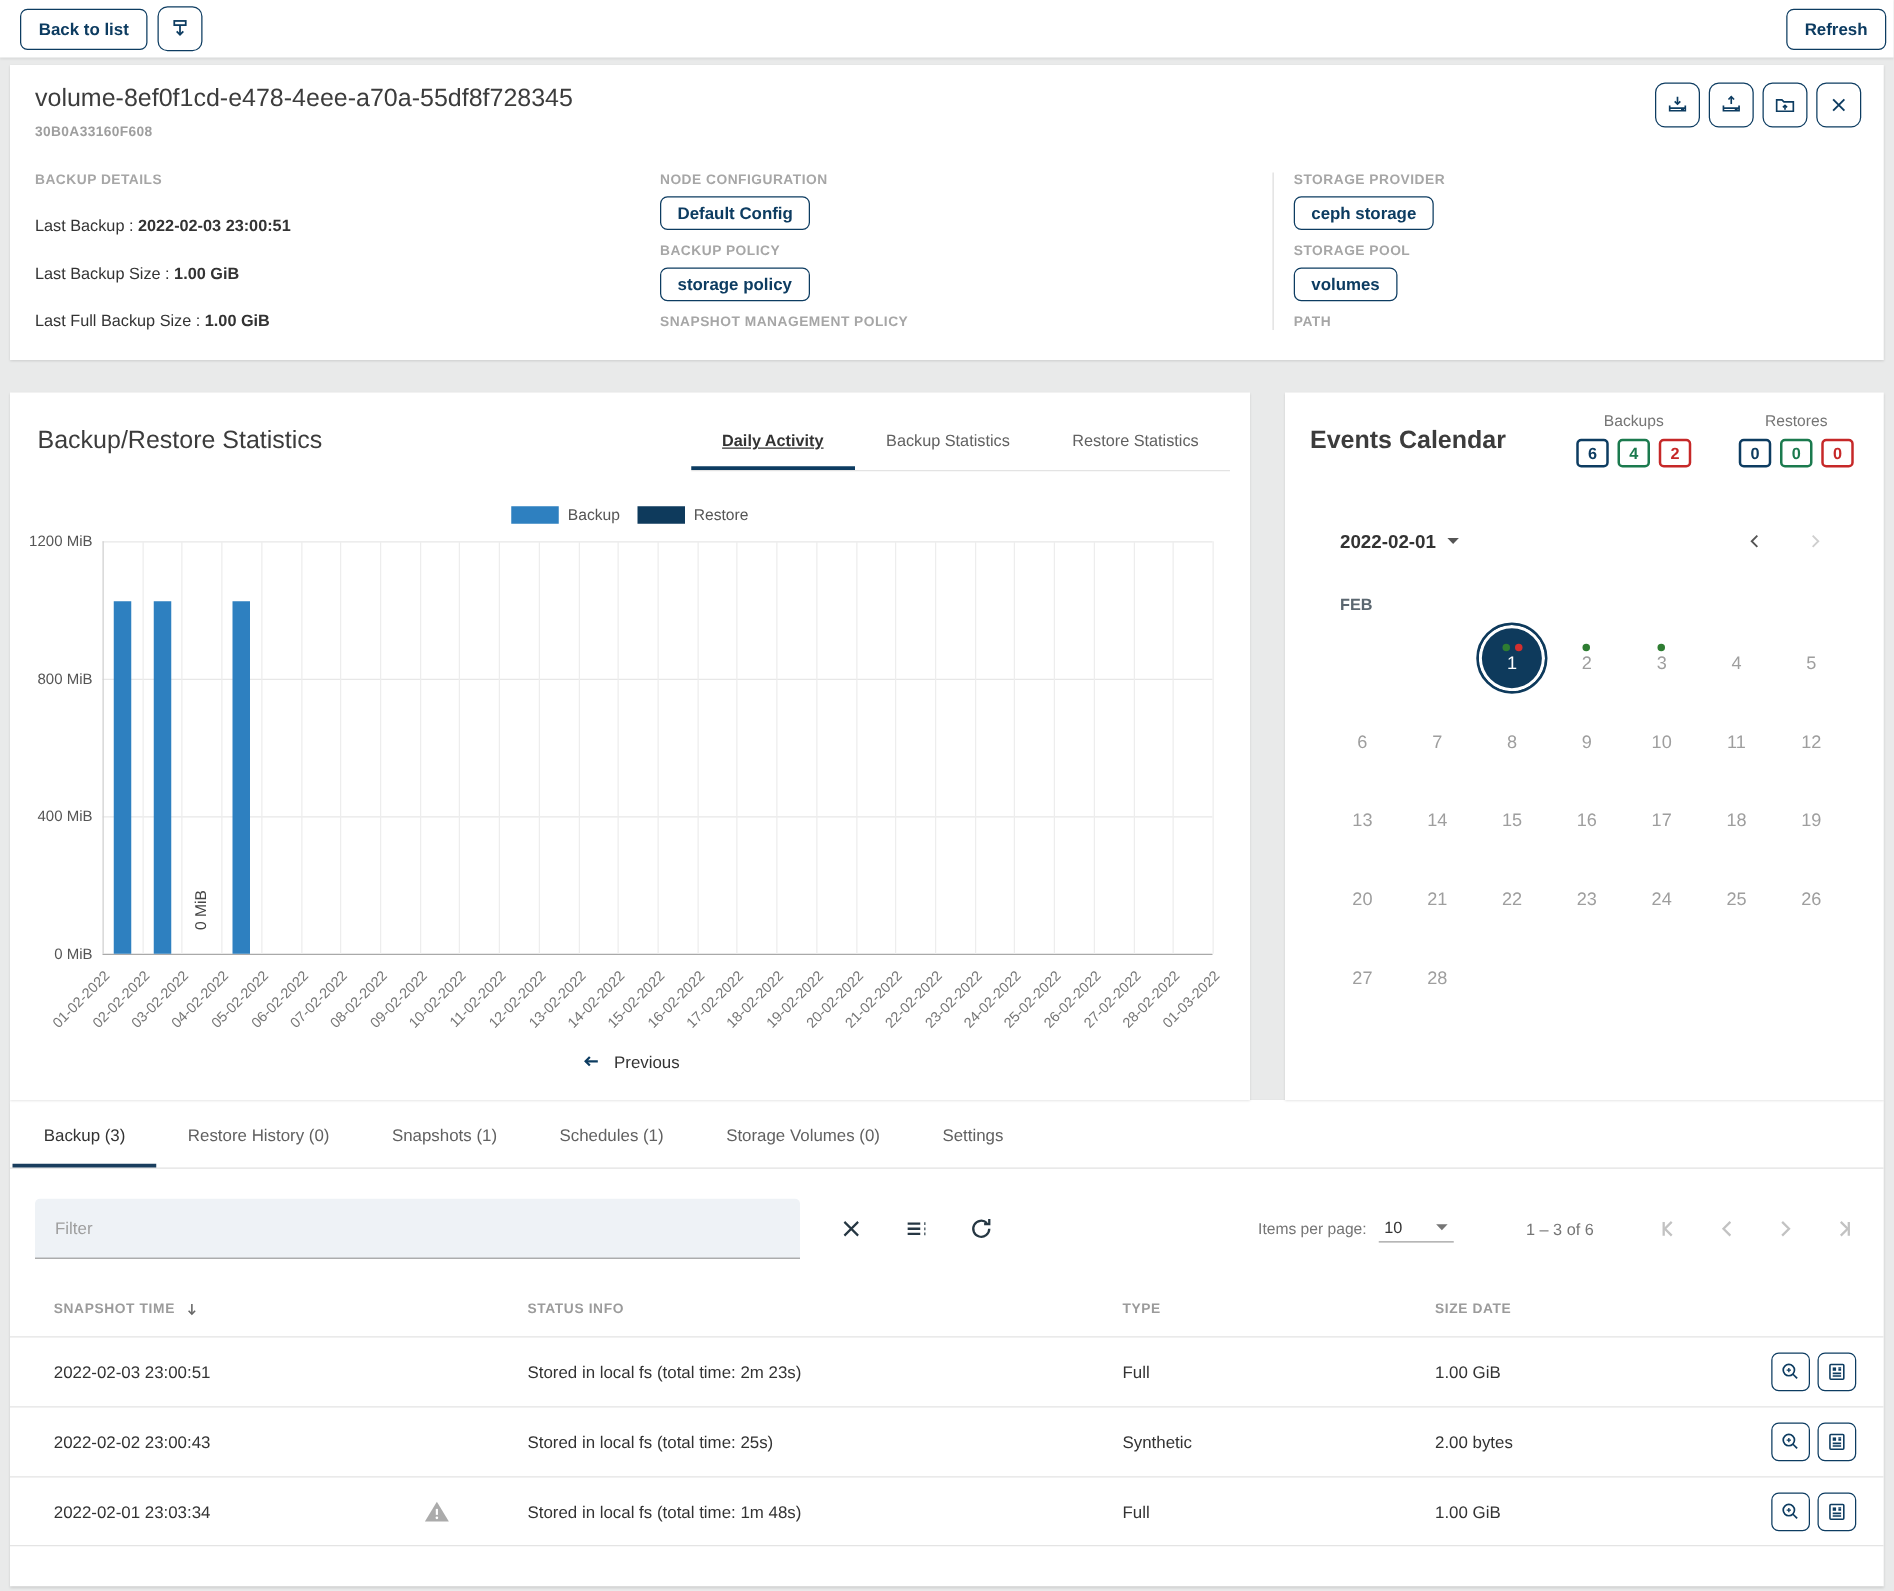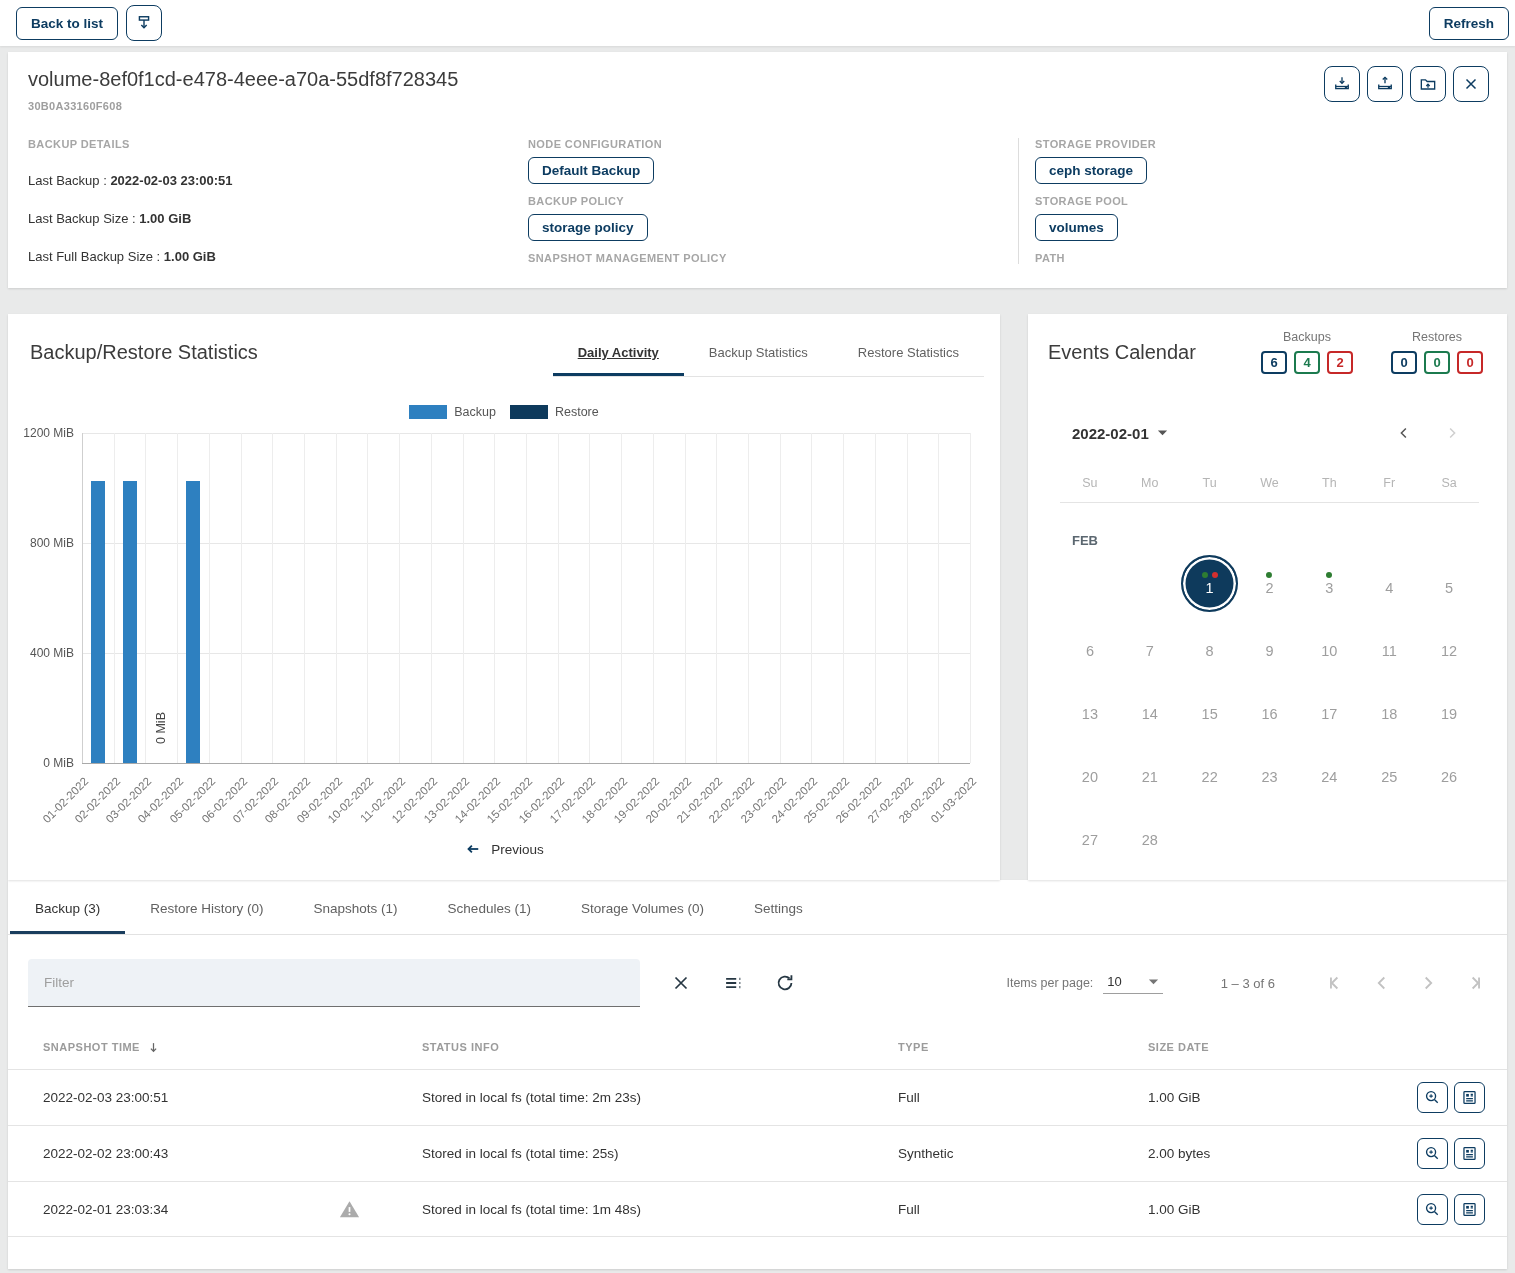--- a/index.html
+++ b/index.html
@@ -51,21 +51,21 @@
   .ytick { position:absolute; right:calc(100% + 8px); width:60px; text-align:right; font-size:12px; color:#555; transform:translateY(-50%); white-space:nowrap; }
   .bar { position:absolute; bottom:0; width:14px; }
   .zero-label { position:absolute; bottom:28px; width:64px; text-align:center; transform:rotate(-90deg); font-size:12.5px; color:#444; white-space:nowrap; }
   .xlabel { position:absolute; top:calc(100% + 12px); width:92px; text-align:right; font-size:11.5px; color:#757575; transform:rotate(-45deg); transform-origin:100% 0; white-space:nowrap; }
 
   .prev-row { position:absolute; left:0; right:0; bottom:22px; display:flex; justify-content:center; align-items:center; gap:9px; cursor:pointer; }
   .prev-row span { font-size:13.5px; color:#333; }
 
   
   .cal-head { display:flex; }
-  .cal-title { font-size:20px; color:#3c3c3c; margin-top:11px; font-weight:normal; }
+  .cal-title { font-size:20px; color:#3c3c3c; margin-top:11px; font-weight:bold; }
   .cal-badge-groups { margin-left:auto; display:flex; gap:38px; padding-right:8px; }
   .badge-group { text-align:center; }
   .badge-group .bg-label { font-size:12.5px; color:#757575; margin-bottom:7px; }
   .badge-row { display:flex; gap:7px; }
   .count-badge { min-width:26px; height:23px; line-height:19px; padding:0 5px; border:2px solid; border-radius:4px; font-size:13px; font-weight:bold; text-align:center; background:#fff; }
 
   .cal-monthrow { display:flex; align-items:center; margin-top:46px; padding:0 26px 0 24px; }
   .cal-month { font-size:15px; font-weight:bold; color:#333; cursor:pointer; display:flex; align-items:center; gap:8px; }
   .cal-nav { margin-left:auto; display:flex; gap:22px; }
   .cal-nav .nav-btn { width:26px; height:26px; display:flex; align-items:center; justify-content:center; cursor:pointer; }
@@ -175,21 +175,21 @@
 
   <div class="detail-cols">
     <div class="dcol-1">
       <div class="sec-label">BACKUP DETAILS</div>
       <div class="field"><span>Last Backup : </span><b>2022-02-03 23:00:51</b></div>
       <div class="field"><span>Last Backup Size : </span><b>1.00 GiB</b></div>
       <div class="field"><span>Last Full Backup Size : </span><b>1.00 GiB</b></div>
     </div>
     <div class="dcol-2">
       <div class="sec-label">NODE CONFIGURATION</div>
-      <div><span class="chip">Default Backup</span></div>
+      <div><span class="chip">Default Config</span></div>
       <div class="sec-label">BACKUP POLICY</div>
       <div><span class="chip">storage policy</span></div>
       <div class="sec-label">SNAPSHOT MANAGEMENT POLICY</div>
     </div>
     <div class="dcol-3">
       <div class="sec-label">STORAGE PROVIDER</div>
       <div><span class="chip">ceph storage</span></div>
       <div class="sec-label">STORAGE POOL</div>
       <div><span class="chip">volumes</span></div>
       <div class="sec-label">PATH</div>
@@ -337,29 +337,20 @@
               <path d="M14.5 6L8.5 12l6 6"></path>
             </svg>
           </span>
         <span class="nav-btn">
             <svg width="18" height="18" viewBox="0 0 24 24" fill="none" stroke="#cfcfcf" stroke-width="2">
               <path d="M9.5 6l6 6-6 6"></path>
             </svg>
           </span>
       </div>
     </div>
-    <div class="weekday-row" id="weekday-row">
-        <div>Su</div>
-        <div>Mo</div>
-        <div>Tu</div>
-        <div>We</div>
-        <div>Th</div>
-        <div>Fr</div>
-        <div>Sa</div>
-      </div>
     <div class="cal-monthlabel">FEB</div>
     <div class="day-grid" id="day-grid">
         <div class="day-cell"></div>
         <div class="day-cell"></div>
         <div class="day-cell">
           <div class="day-sel">
             <div class="dot-row">
               <span class="dot" style="background: rgb(46, 125, 50);"></span>
               <span class="dot" style="background: rgb(211, 47, 47);"></span>
             </div>

